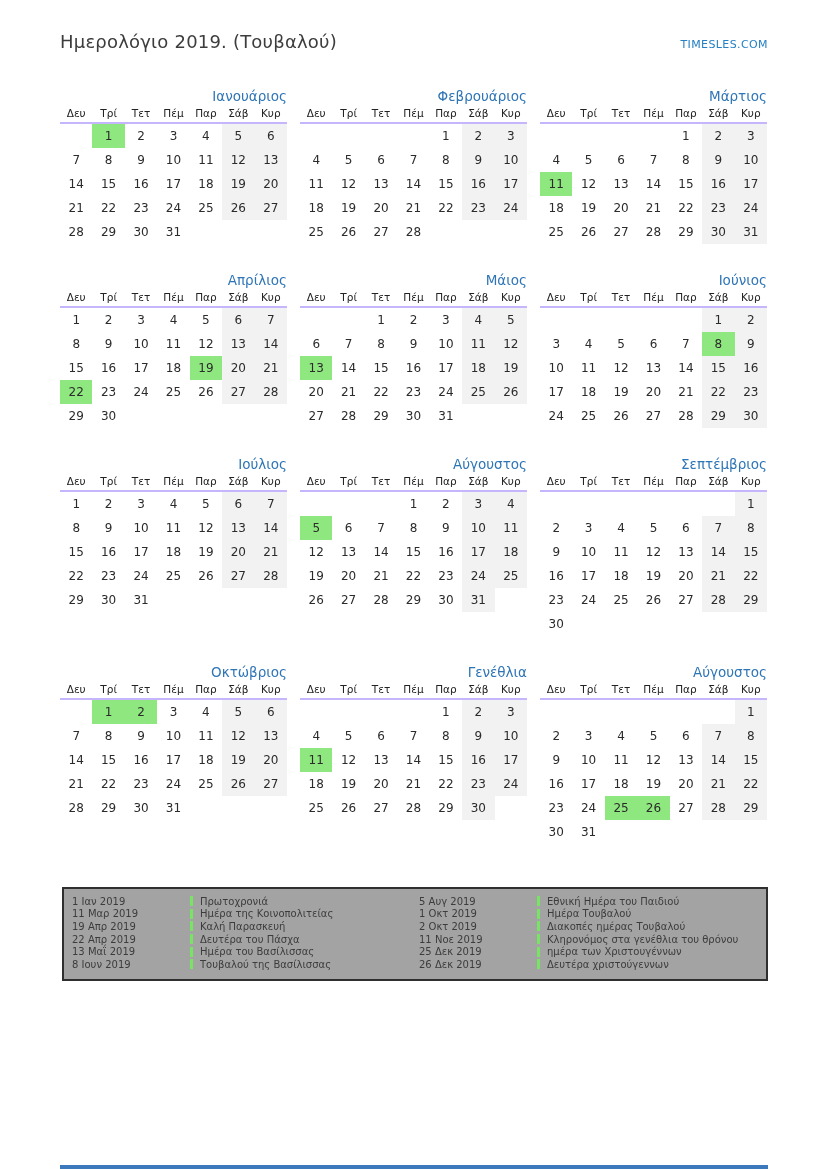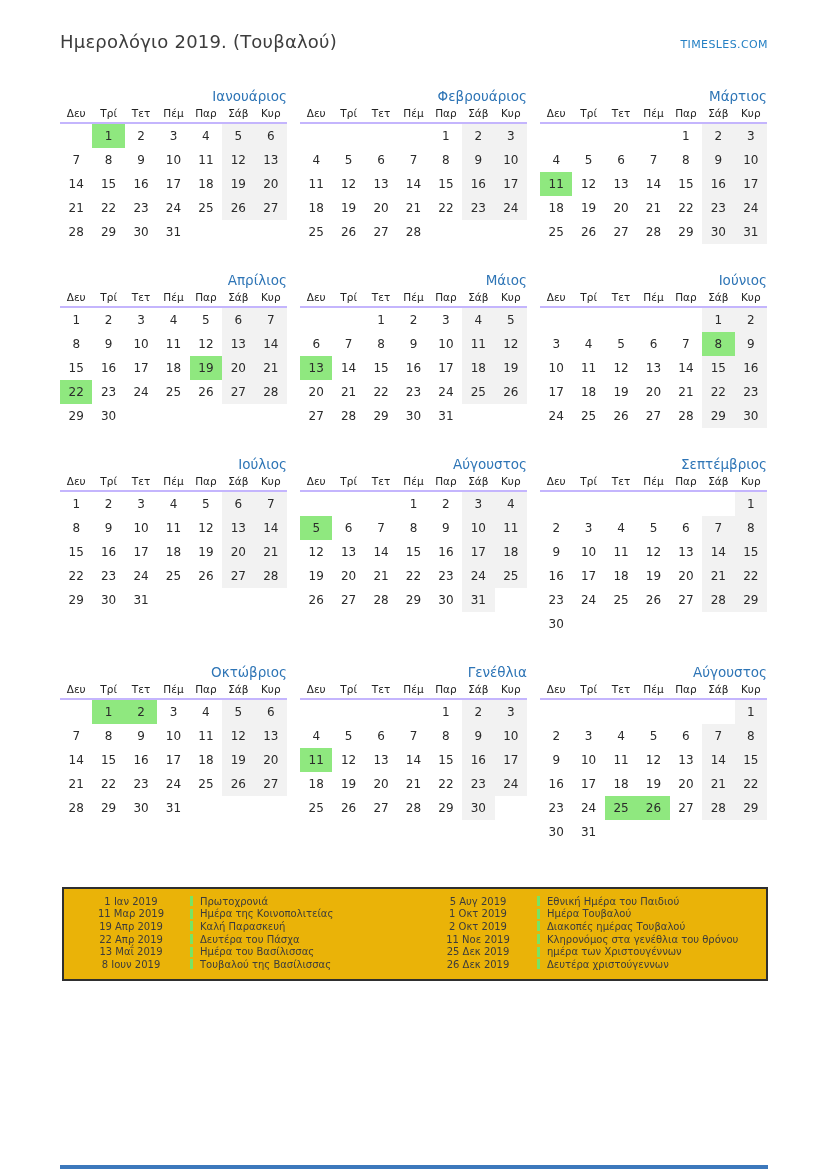--- a/index.html
+++ b/index.html
@@ -23,21 +23,21 @@
     border-bottom:2px solid #c4b5fd; padding-bottom:3px; }
   .weekday { font-size:10.5px; text-align:center; color:#222222; }
   .daygrid { display:grid; grid-template-columns:repeat(7,1fr); }
   .day { height:24px; line-height:24px; font-size:12px; text-align:center; color:#2b2b2b; }
   .day.weekend { background:#f2f2f2; }
   .day.hl { background:#8fe87f; }
   
   .legend { position:absolute; left:62px; top:872px; width:706px; box-sizing:border-box;
     border:2px solid #2f2f2f; padding:6px 8px 8px 8px;
     display:grid; grid-template-columns:1fr 1fr; column-gap:8px;
-    font-size:10px; color:#3c3c3c; background:#eab308;text-align:center; }
+    font-size:10px; color:#3c3c3c; background:#a3a3a3; }
   .lrow { display:flex; align-items:center; height:12.6px; }
   .ldate { width:118px; flex:none; }
   .lbar { width:3px; height:10px; background:#78e464; margin-right:7px; flex:none; }
   .lname { white-space:nowrap; }
   
   .footer-bar { position:absolute; left:60px; top:1150px; width:708px; height:11px;
     background:#3c78bc; }
 </style>
 </head>
 <body>

